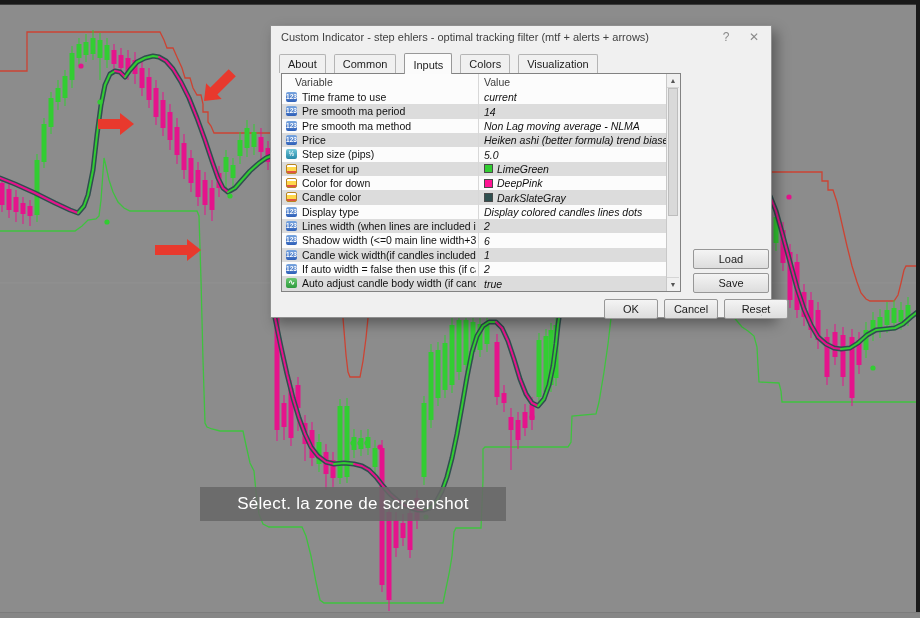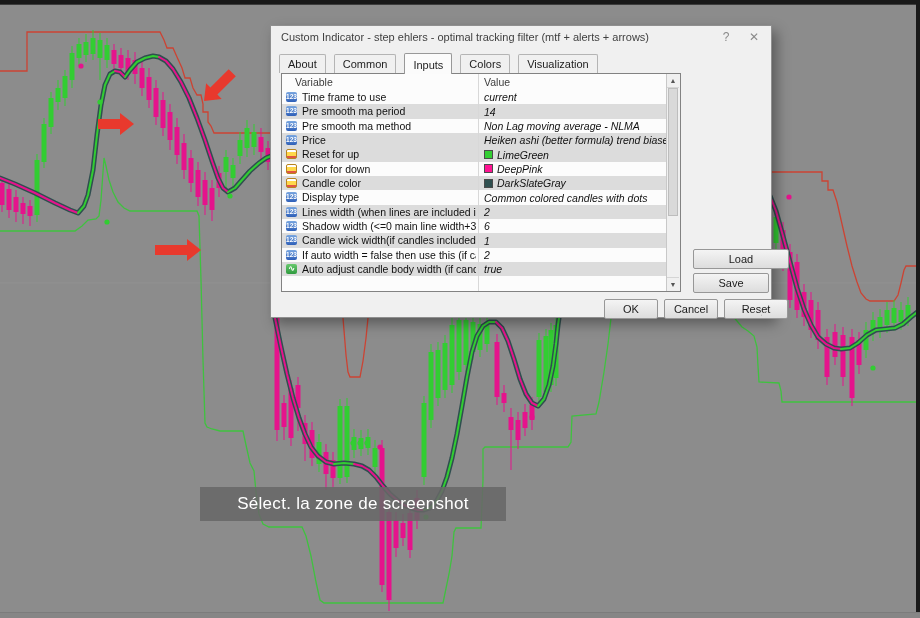--- a/index.html
+++ b/index.html
@@ -59,21 +59,21 @@
         border-left:1px solid #c8c8c8;}
   .sarrow{position:absolute;left:0;width:12px;height:13px;text-align:center;font-size:7px;
         line-height:13px;color:#555;background:#f0f0f0;border-bottom:1px solid #d5d5d5;}
   .sup{top:0}.sdn{bottom:0;border-top:1px solid #d5d5d5;border-bottom:none;}
   .sthumb{position:absolute;left:1px;top:14px;width:10px;height:128px;background:#d9d9d9;
         border:1px solid #bdbdbd;box-sizing:border-box;}
 
   .btn{position:absolute;height:20px;background:linear-gradient(#f4f4f4,#dddddd);
        border:1px solid #979797;font-size:11px;color:#1c1c1c;text-align:center;
        line-height:18px;box-sizing:border-box;border-radius:2px;}
-  #btn-load{left:422px;top:223px;width:96px;}
+  #btn-load{left:422px;top:223px;width:76px;}
   #btn-save{left:422px;top:247px;width:76px;}
   #btn-ok{left:333px;top:273px;width:54px;}
   #btn-cancel{left:393px;top:273px;width:54px;}
   #btn-reset{left:453px;top:273px;width:64px;}
   .grip{position:absolute;right:2px;bottom:0px;color:#b0b0b0;font-size:9px;}
 </style>
 </head>
 <body>
 
 <div class="screen">
@@ -379,20 +379,27 @@
               <span>Non Lag moving average - NLMA</span>
             </span>
           </div>
           <div class="row even">
             <span class="ric numeric">123</span>
             <span class="rlab">Price</span>
             <span class="rval">
               <span>Heiken ashi (better formula) trend biased (extreme) price</span>
             </span>
           </div>
+          <div class="row odd">
+            <span class="ric decimal">½</span>
+            <span class="rlab">Step size (pips)</span>
+            <span class="rval">
+              <span>5.0</span>
+            </span>
+          </div>
           <div class="row even">
             <span class="ric color"></span>
             <span class="rlab">Reset for up</span>
             <span class="rval">
               <span class="swatch" style="background: rgb(50, 205, 50);"></span>
               <span>LimeGreen</span>
             </span>
           </div>
           <div class="row odd">
             <span class="ric color"></span>
@@ -407,21 +414,21 @@
             <span class="rlab">Candle color</span>
             <span class="rval">
               <span class="swatch" style="background: rgb(47, 79, 79);"></span>
               <span>DarkSlateGray</span>
             </span>
           </div>
           <div class="row odd">
             <span class="ric numeric">123</span>
             <span class="rlab">Display type</span>
             <span class="rval">
-              <span>Common colored candles with dots</span>
+              <span>Display colored candles lines dots</span>
             </span>
           </div>
           <div class="row even">
             <span class="ric numeric">123</span>
             <span class="rlab">Lines width (when lines are included in display)</span>
             <span class="rval">
               <span>2</span>
             </span>
           </div>
           <div class="row odd">

